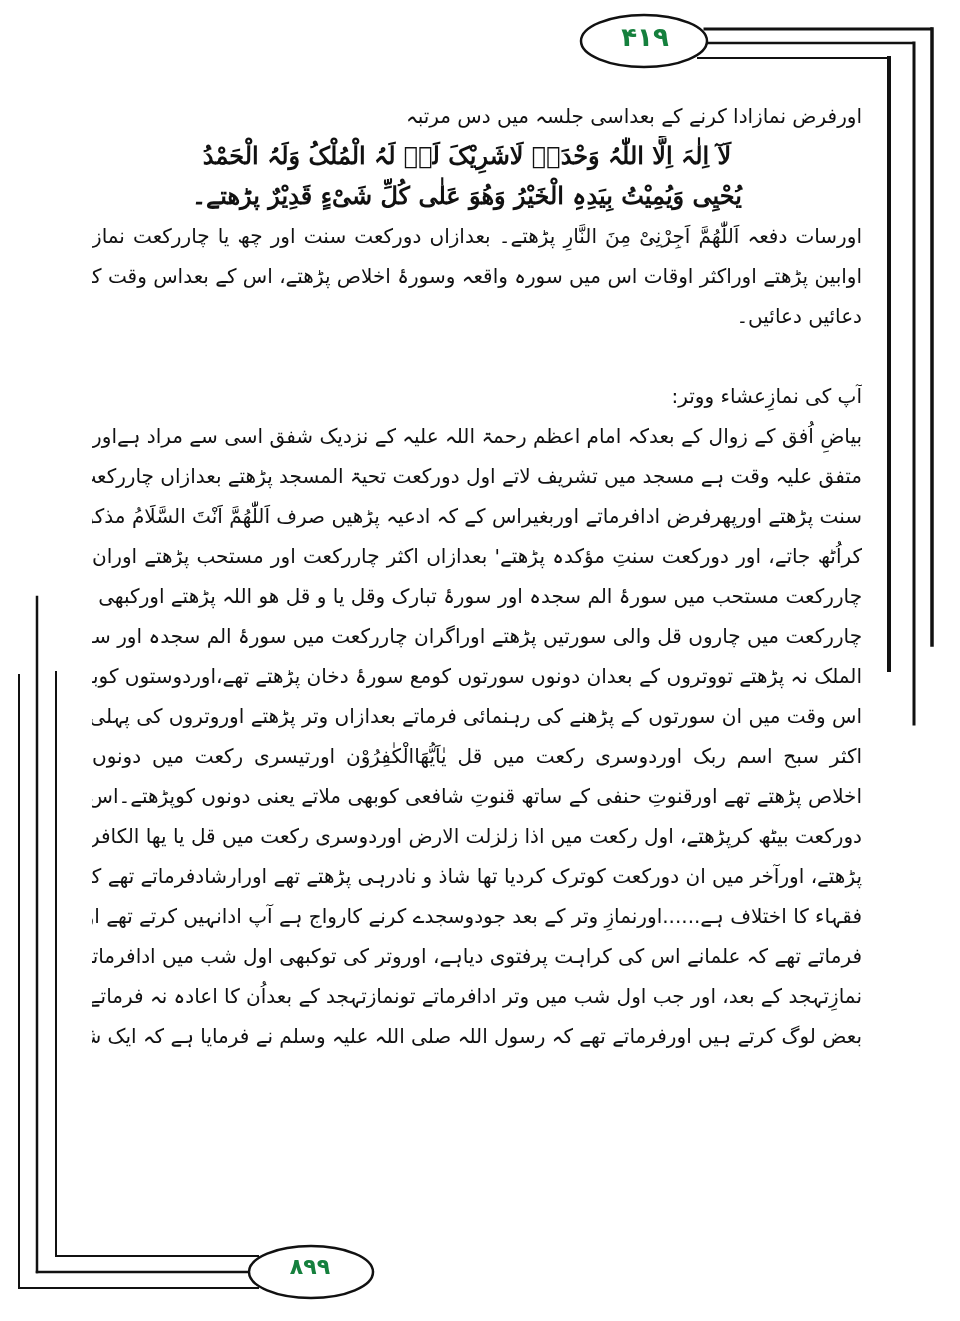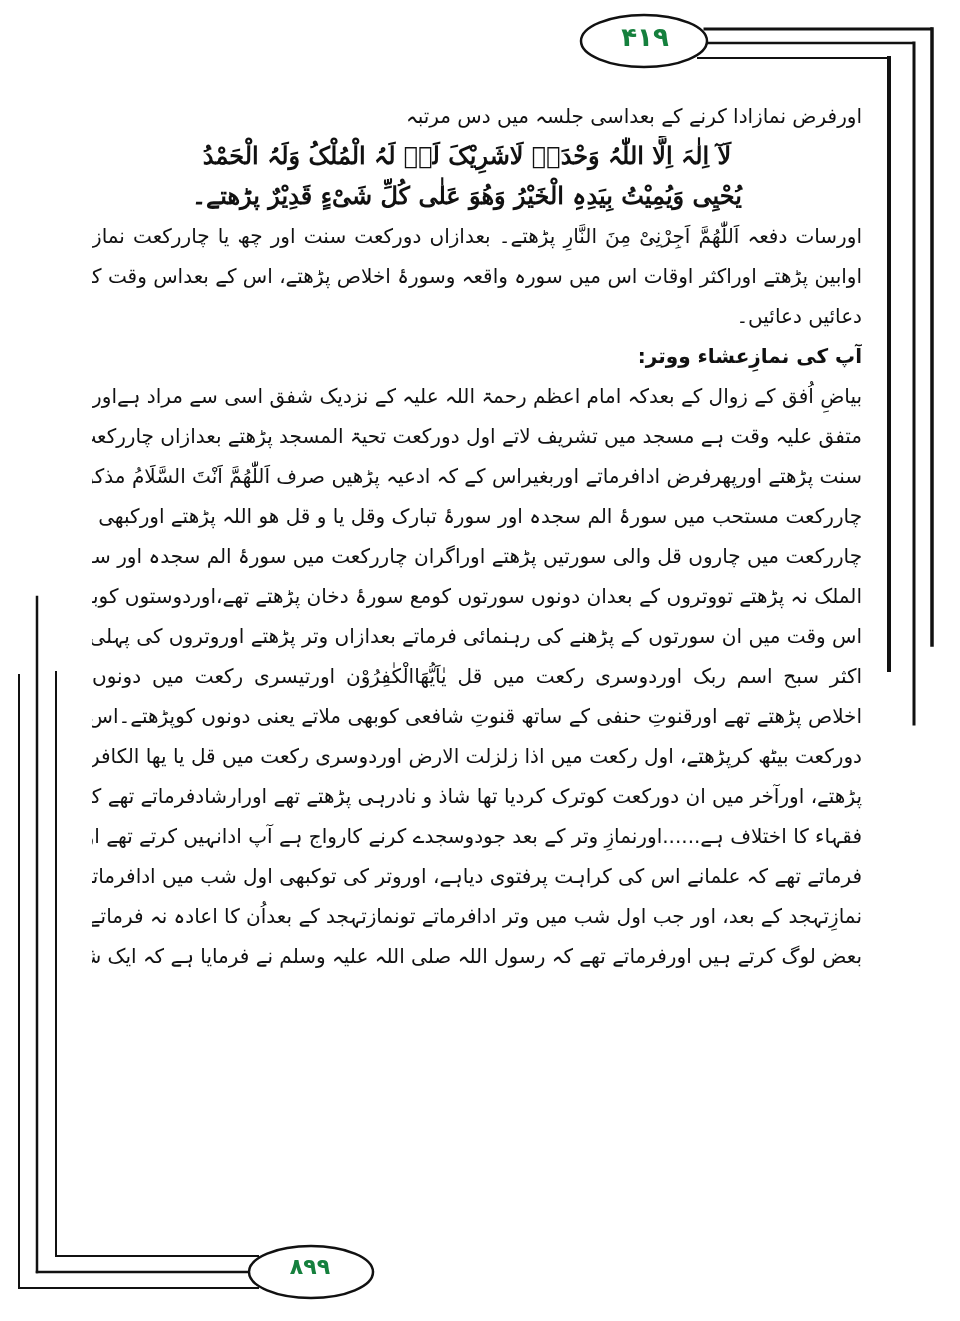--- a/index.html
+++ b/index.html
@@ -10,21 +10,21 @@
                 font-weight: bold; color: #15803d; text-align: center; direction: rtl; }
     #top-page-num { left: 595px; top: 22px; width: 100px; font-size: 26px; }
     #bottom-page-num { left: 260px; top: 1254px; width: 100px; font-size: 22px; text-align: center; }
     .text-block { position: absolute; left: 92px; width: 770px; top: 96px;
                   direction: rtl; text-align: justify; }
     .line { font-size: 20px; line-height: 40px; height: 40px; white-space: nowrap;
             overflow: hidden; text-align: justify; text-align-last: justify; }
     .line.short { text-align-last: right; }
     .line.arabic { font-family: "DejaVu Serif", serif; font-size: 24px; font-weight: bold;
                    text-align-last: center; padding: 0 80px 0 60px; }
-    .line.heading { font-weight: bold; text-align-last: right; }
+    .line.heading { font-weight: normal; text-align-last: right; margin-top: 40px; }
   </style>
 </head>
 <body>
 
 <svg class="frame" viewBox="0 0 960 1321" xmlns="http://www.w3.org/2000/svg">
   <g fill="none" stroke="#111" stroke-linecap="square">
 
     <line x1="705" y1="29" x2="931" y2="29" stroke-width="3"></line>
     <line x1="708" y1="43" x2="912" y2="43" stroke-width="2.5"></line>
     <line x1="698" y1="58" x2="887" y2="58" stroke-width="2"></line>
@@ -51,20 +51,21 @@
   <div class="line short">اورفرض نمازادا کرنے کے بعداسی جلسہ میں دس مرتبہ</div>
   <div class="line arabic">لَآ اِلٰہَ اِلَّا اللّٰہُ وَحْدَہٗ لَاشَرِیْکَ لَہٗ لَہُ الْمُلْکُ وَلَہُ الْحَمْدُ</div>
   <div class="line arabic">یُحْیِی وَیُمِیْتُ بِیَدِہِ الْخَیْرُ وَھُوَ عَلٰی کُلِّ شَیْءٍ قَدِیْرٌ پڑھتے۔</div>
   <div class="line">اورسات دفعہ اَللّٰھُمَّ اَجِرْنِیْ مِنَ النَّارِ پڑھتے۔ بعدازاں دورکعت سنت اور چھ یا چاررکعت نماز</div>
   <div class="line">اوابین پڑھتے اوراکثر اوقات اس میں سورہ واقعہ وسورۂ اخلاص پڑھتے، اس کے بعداس وقت کی ماثورہ</div>
   <div class="line short">دعائیں دعائیں۔</div>
   <div class="line heading">آپ کی نمازِعشاء ووتر:</div>
   <div class="line">بیاضِ اُفق کے زوال کے بعدکہ امام اعظم رحمۃ اللہ علیہ کے نزدیک شفق اسی سے مراد ہےاوروہ عشا کا</div>
   <div class="line">متفق علیہ وقت ہے مسجد میں تشریف لاتے اول دورکعت تحیۃ المسجد پڑھتے بعدازاں چاررکعت یا دورکعت</div>
   <div class="line">سنت پڑھتے اورپھرفرض ادافرماتے اوربغیراس کے کہ ادعیہ پڑھیں صرف اَللّٰھُمَّ اَنْتَ السَّلَامُ مذکورہ پڑھ</div>
+  <div class="line">کراُٹھ جاتے، اور دورکعت سنتِ مؤکدہ پڑھتے' بعدازاں اکثر چاررکعت اور مستحب پڑھتے اوران</div>
   <div class="line">چاررکعت مستحب میں سورۂ الم سجدہ اور سورۂ تبارک وقل یا و قل ھو اللہ پڑھتے اورکبھی ان</div>
   <div class="line">چاررکعت میں چاروں قل والی سورتیں پڑھتے اوراگران چاررکعت میں سورۂ الم سجدہ اور سورۂ</div>
   <div class="line">الملک نہ پڑھتے تووتروں کے بعدان دونوں سورتوں کومع سورۂ دخان پڑھتے تھے،اوردوستوں کوبھی</div>
   <div class="line">اس وقت میں ان سورتوں کے پڑھنے کی رہنمائی فرماتے بعدازاں وتر پڑھتے اوروتروں کی پہلی رکعت میں</div>
   <div class="line">اکثر سبح اسم ربک اوردوسری رکعت میں قل یٰاَیُّھَاالْکٰفِرُوْن اورتیسری رکعت میں دونوں</div>
   <div class="line">اخلاص پڑھتے تھے اورقنوتِ حنفی کے ساتھ قنوتِ شافعی کوبھی ملاتے یعنی دونوں کوپڑھتے۔اس کے بعدکبھی</div>
   <div class="line">دورکعت بیٹھ کرپڑھتے، اول رکعت میں اذا زلزلت الارض اوردوسری رکعت میں قل یا یھا الکافرون</div>
   <div class="line">پڑھتے، اورآخر میں ان دورکعت کوترک کردیا تھا شاذ و نادرہی پڑھتے تھے اورارشادفرماتے تھے کہ اس میں</div>
   <div class="line">فقہاء کا اختلاف ہے......اورنمازِ وتر کے بعد جودوسجدے کرنے کارواج ہے آپ ادانہیں کرتے تھے اور</div>
   <div class="line">فرماتے تھے کہ علمانے اس کی کراہت پرفتوی دیاہے، اوروتر کی توکبھی اول شب میں ادافرماتے اورکبھی</div>

